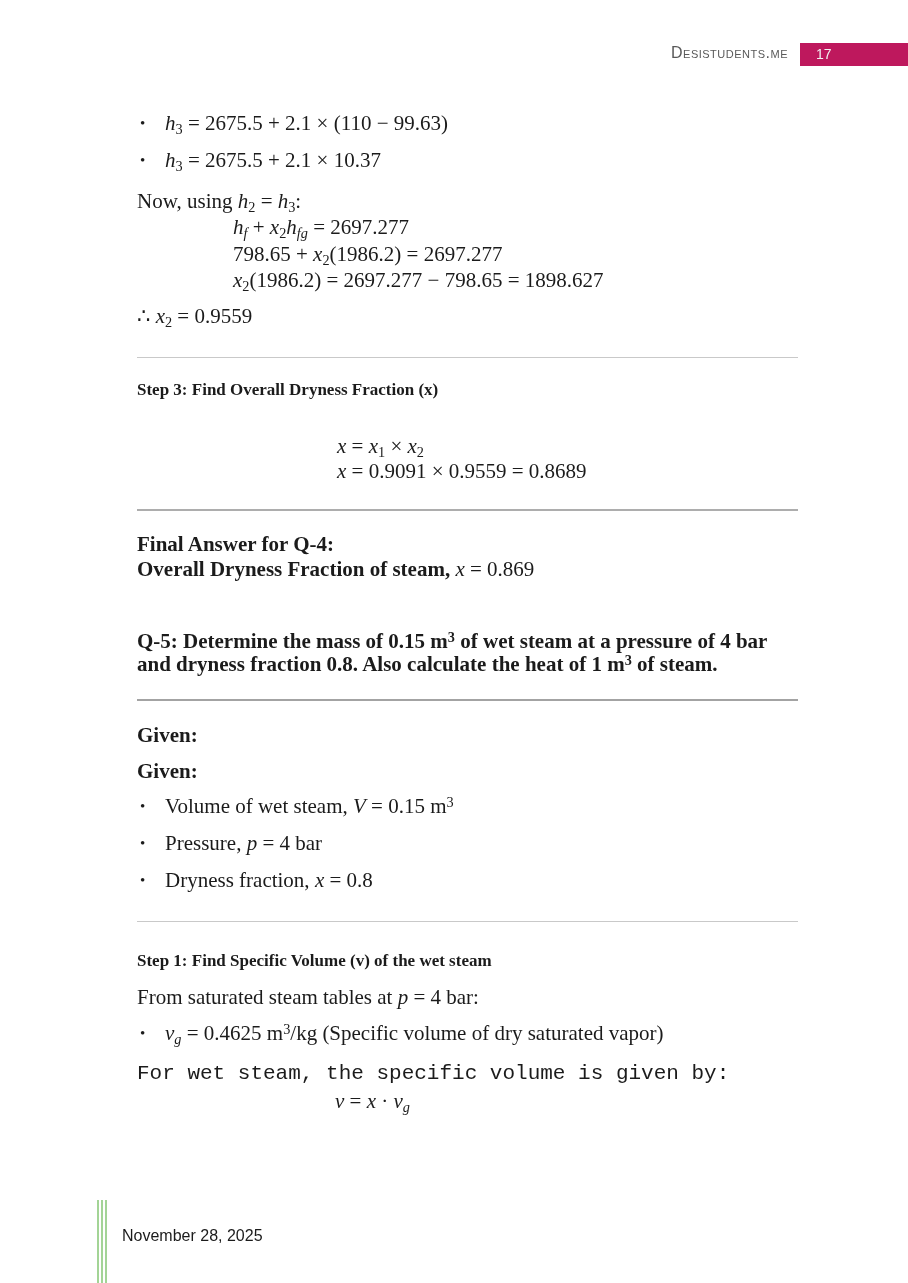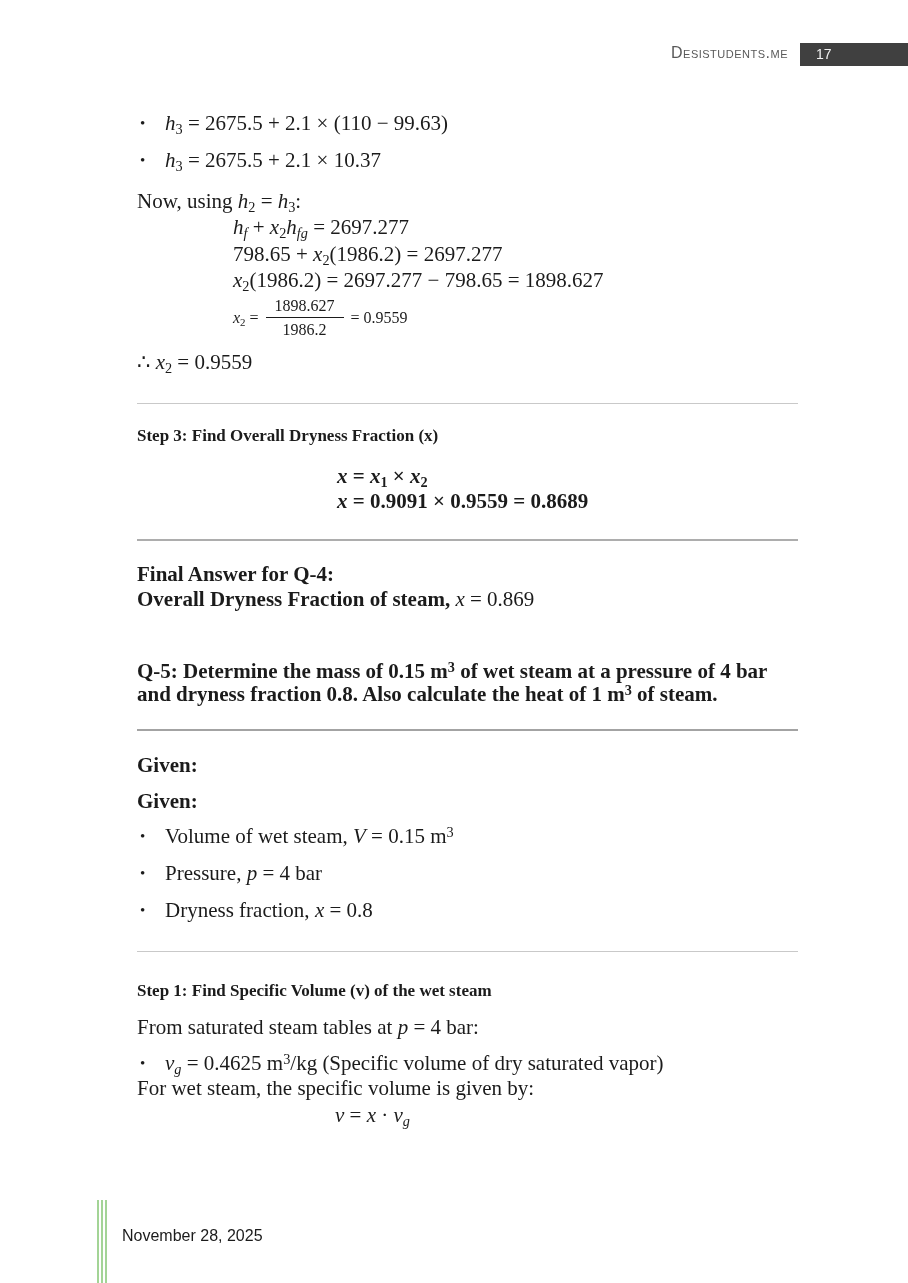--- a/index.html
+++ b/index.html
@@ -13,21 +13,21 @@
   
   .header { position:absolute; top:43px; left:0; width:908px; height:23px; }
   .site-name {
     position:absolute; right:120px; top:1px;
     font-family:"Liberation Sans", sans-serif;
     font-variant:small-caps; letter-spacing:.5px;
     font-size:16px; color:#595959;
   }
   .page-badge {
     position:absolute; left:800px; top:0; width:108px; height:23px;
-    background:#404040; color:#f2f2f2;
+    background:#be185d; color:#f2f2f2;
     font-family:"Liberation Sans", sans-serif;
     font-size:14px; line-height:23px; padding-left:16px;
   }
 
   
   .main { position:absolute; left:137px; top:100px; width:661px; }
   p, li, h3 { font-size:21px; line-height:20px; }
   .it { font-style:italic; }
   .bd { font-weight:bold; }
   sub, sup { font-size:68%; line-height:0; }
@@ -50,35 +50,35 @@
 
   .therefore { margin-top:12px; }
 
   hr { border:none; height:1px; background:#c9c9c9; }
   .rule-1 { margin-top:31px; }
   .rule-2 { margin-top:25px; height:2px; background:#adadad; }
   .rule-3 { margin-top:22px; height:2px; background:#a3a3a3; }
   .rule-4 { margin-top:31px; }
 
   .step3-heading { margin-top:22px; font-size:17px; }
-  .step3-block { margin-top:18px; margin-left:200px;font-weight:bold; }
+  .step3-block { margin-top:34px; margin-left:200px; }
   .step3-block .eq-line { line-height:25px; }
 
   .final-answer { margin-top:21px; line-height:25px; font-size:17px; }
   .q5-question { margin-top:48px; font-weight:bold; line-height:23.5px; }
 
   .answer-heading { margin-top:24px; }
   .given-heading { margin-top:16px; }
   .given-list { margin-top:15px; }
 
   .step1-heading { margin-top:29px; font-size:17px; }
   .from-tables { margin-top:16px; }
   .vg-list { margin-top:16px; }
   .vg-list li { margin-bottom:0; }
-  .for-wet { margin-top:5px; }
+  .for-wet { margin-top:21px;font-family:Liberation Mono, monospace; }
   .v-eq { margin-top:7px; margin-left:198px; }
 
   
   .footer-stripes {
     position:absolute; left:97px; top:1200px; bottom:0; width:11px;
     background:repeating-linear-gradient(to right, #a3d496 0px, #a3d496 2px, #ffffff 2px, #ffffff 4.2px);
   }
   .footer-date {
     position:absolute; left:122px; top:1226px;
     font-family:"Liberation Sans", sans-serif; font-size:16px; color:#1b1b1b;
@@ -100,28 +100,20 @@
       <li><span class="it">h</span><sub>3</sub><span> = 2675.5 + 2.1 × (110 − 99.63)</span></li>
       <li><span class="it">h</span><sub>3</sub><span> = 2675.5 + 2.1 × 10.37</span></li>
     </ul>
 
     <p class="now-using"><span>Now, using </span><span class="it">h</span><sub>2</sub><span> = </span><span class="it">h</span><sub>3</sub><span>:</span></p>
 
     <div class="eq-block">
       <p class="eq-line"><span class="it">h</span><sub class="it">f</sub><span> + </span><span class="it">x</span><sub>2</sub><span class="it">h</span><sub class="it">fg</sub><span> = 2697.277</span></p>
       <p class="eq-line"><span>798.65 + </span><span class="it">x</span><sub>2</sub><span>(1986.2) = 2697.277</span></p>
       <p class="eq-line"><span class="it">x</span><sub>2</sub><span>(1986.2) = 2697.277 − 798.65 = 1898.627</span></p>
-      <div class="frac-row">
-        <span><span class="it">x</span><sub>2</sub><span> =</span></span>
-        <span class="frac">
-          <span class="num">1898.627</span>
-          <span class="den">1986.2</span>
-        </span>
-        <span><span>= 0.9559</span></span>
-      </div>
     </div>
 
     <p class="therefore"><span>∴ </span><span class="it">x</span><sub>2</sub><span> = 0.9559</span></p>
 
     <hr class="rule-1">
 
     <h3 class="step3-heading">Step 3: Find Overall Dryness Fraction (x)</h3>
 
     <div class="step3-block">
       <p class="eq-line"><span class="it">x</span><span> = </span><span class="it">x</span><sub>1</sub><span> × </span><span class="it">x</span><sub>2</sub></p>

